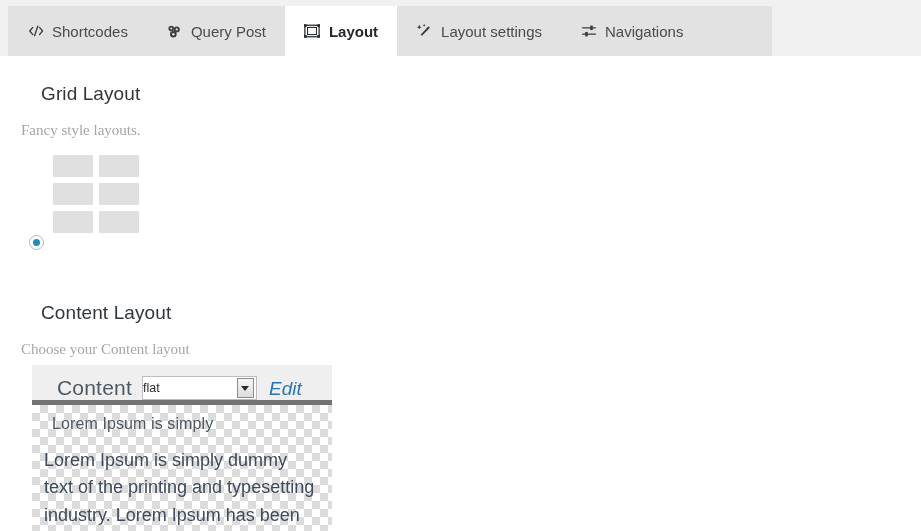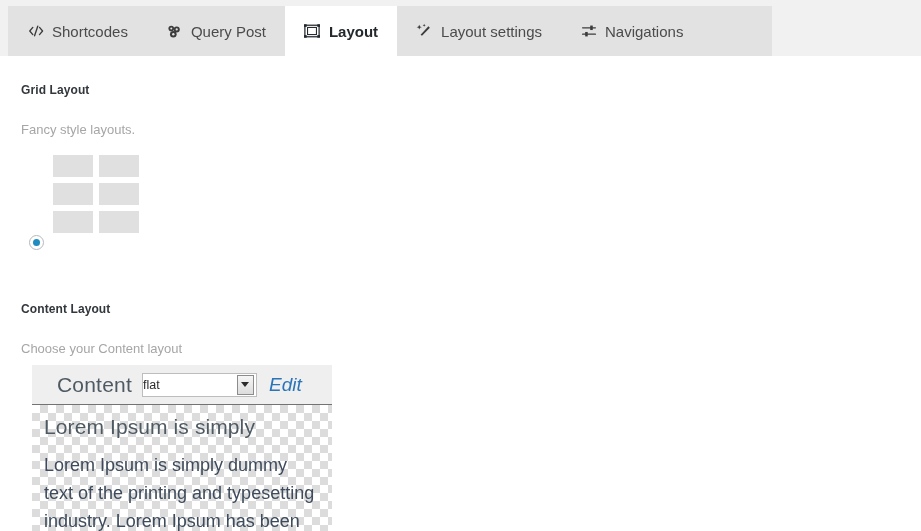--- a/index.html
+++ b/index.html
@@ -99,29 +99,31 @@
     left: 8px;
     top: 56px;
     width: 913px;
     height: 475px;
     background: #ffffff;
     box-sizing: border-box;
   }
 
   .section-title {
     position: absolute;
-    font-size: 12px;
-    font-weight: bold;
+    font-size: 19px;
+    font-weight: normal;
     color: #32373c;
     letter-spacing: 0.1px;
+    margin-left: 20px;
   }
   .section-desc {
     position: absolute;
-    font-size: 13px;
+    font-size: 15px;
     color: #a6a6a6;
+    font-family: Liberation Serif, serif;
   }
 
   
   .grid-thumb {
     position: absolute;
     left: 45px;
     top: 99px;
     width: 86px;
     height: 78px;
   }
@@ -164,23 +166,23 @@
   
   .content-widget {
     position: absolute;
     left: 24px;
     top: 309px;
     width: 300px;
   }
   .cw-header {
     height: 40px;
     background: #efefef;
-    border-bottom: 1px solid #737373;
-    display: flex;
-    align-items: center;
+    border-bottom: 5px solid #737373;
+    display: flex;
+    align-items: flex-end;
     box-sizing: border-box;
     padding-left: 25px;
     gap: 10px;
   }
   .cw-title {
     font-size: 21px;
     color: #4e5a63;
     font-weight: normal;
     letter-spacing: 0.2px;
   }
@@ -237,25 +239,25 @@
     background-color: #ffffff;
     background-image:
       linear-gradient(45deg, #dcdcdc 25%, transparent 25%, transparent 75%, #dcdcdc 75%, #dcdcdc),
       linear-gradient(45deg, #dcdcdc 25%, transparent 25%, transparent 75%, #dcdcdc 75%, #dcdcdc);
     background-size: 16px 16px;
     background-position: 0 0, 8px 8px;
     padding: 10px 12px 0 12px;
     box-sizing: border-box;
   }
   .prev-title {
-    font-size: 21px;
+    font-size: 16px;
     color: #4e5a63;
     font-weight: normal;
     line-height: 1.1;
-    margin: 0 0 9px 0;
+    margin: 0 0 9px 8px;
     letter-spacing: 0.1px;
   }
   .prev-body {
     font-size: 18px;
     color: #3d4b5c;
     line-height: 1.55;
     margin: 14px 0 7px 0;
     max-width: 278px;
   }
   .prev-more {

